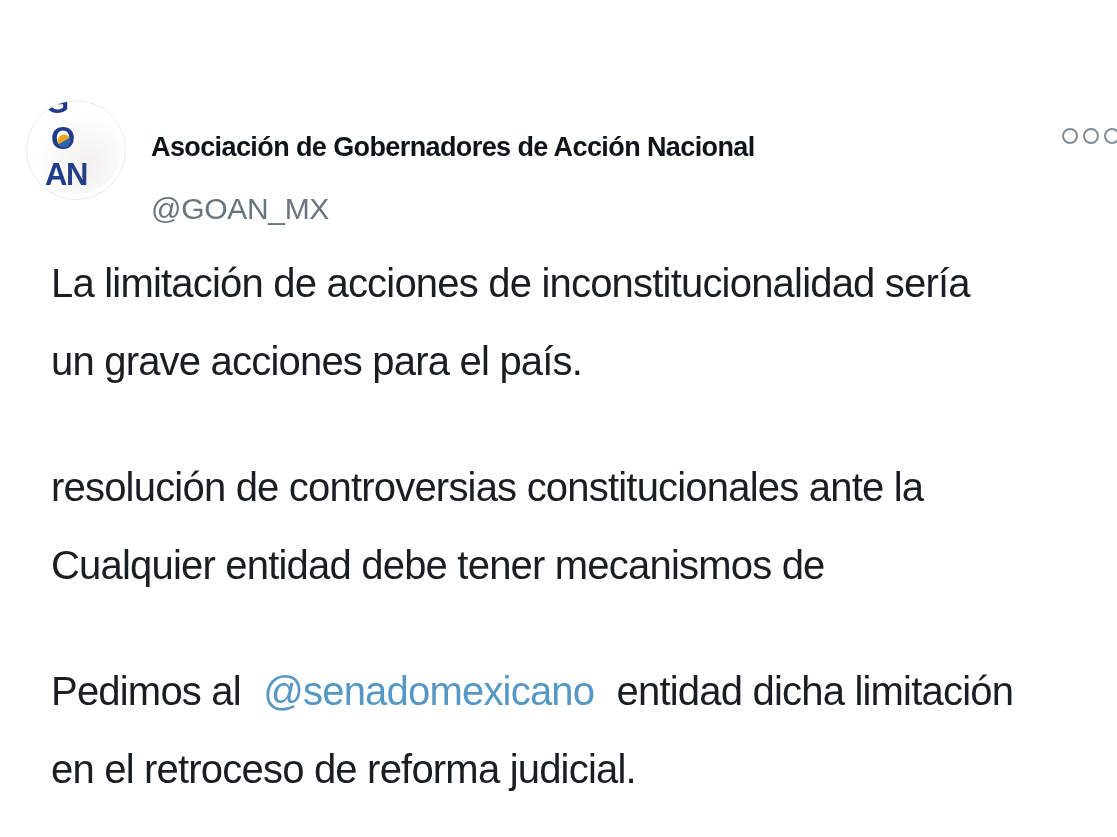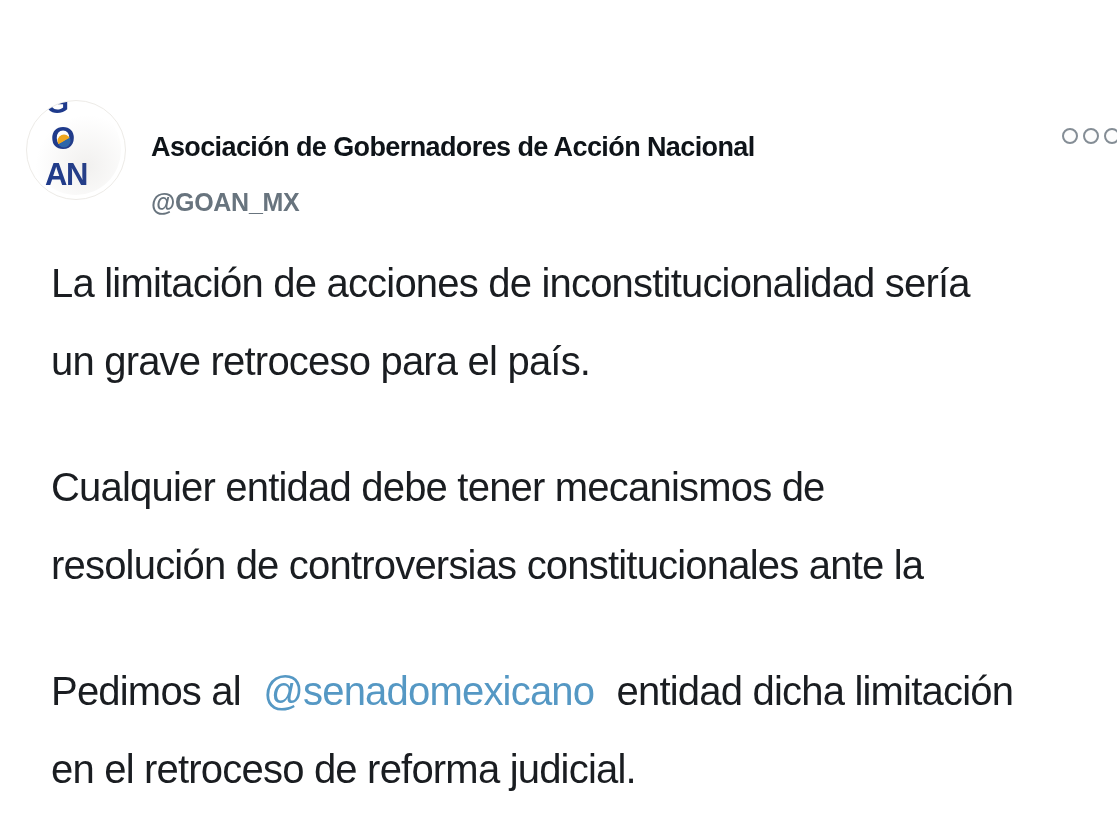--- a/index.html
+++ b/index.html
@@ -45,22 +45,22 @@
     margin-top:2px;font-size:4.5px;letter-spacing:0.4px;white-space:nowrap;
     color:#3b5da8;font-weight:bold;max-width:86px;overflow:hidden;
   }
 
   .author-block{position:absolute;left:133px;top:112px;}
   .display-name{
     font-size:27px;font-weight:bold;letter-spacing:-0.6px;line-height:34px;
     color:var(--name_text);white-space:nowrap;
   }
   .handle{
-    margin-top:9px;font-size:25px;letter-spacing:-0.3px;line-height:34px;
-    color:var(--handle_text);white-space:nowrap;font-weight:bold;
+    margin-top:16px;font-size:30px;letter-spacing:-0.3px;line-height:34px;
+    color:var(--handle_text);white-space:nowrap;
   }
 
   .more-button{
     position:absolute;left:1054px;top:120px;display:flex;gap:5px;align-items:center;
     padding:2px;cursor:pointer;
   }
   .more-dot{
     width:8px;height:8px;border-radius:50%;
     border:2px solid var(--dot_gray);background:#fdfdfd;
   }
@@ -93,25 +93,25 @@
 
   <div class="more-button">
     <span class="more-dot"></span>
     <span class="more-dot"></span>
     <span class="more-dot"></span>
   </div>
 
   <div class="tweet-body">
       <div class="paragraph">
         <div class="line"><span>La limitación de acciones de inconstitucionalidad sería</span></div>
-        <div class="line"><span>un grave retroceso para el país.</span></div>
+        <div class="line"><span>un grave acciones para el país.</span></div>
       </div>
       <div class="paragraph">
+        <div class="line"><span>resolución de controversias constitucionales ante la</span></div>
         <div class="line"><span>Cualquier entidad debe tener mecanismos de</span></div>
-        <div class="line"><span>resolución de controversias constitucionales ante la</span></div>
       </div>
       <div class="paragraph">
         <div class="line"><span>Pedimos al </span><span class="mention">@senadomexicano</span><span> entidad dicha limitación</span></div>
         <div class="line"><span>en el retroceso de reforma judicial.</span></div>
       </div>
     </div>
 
 </div>
 
 </body></html>

